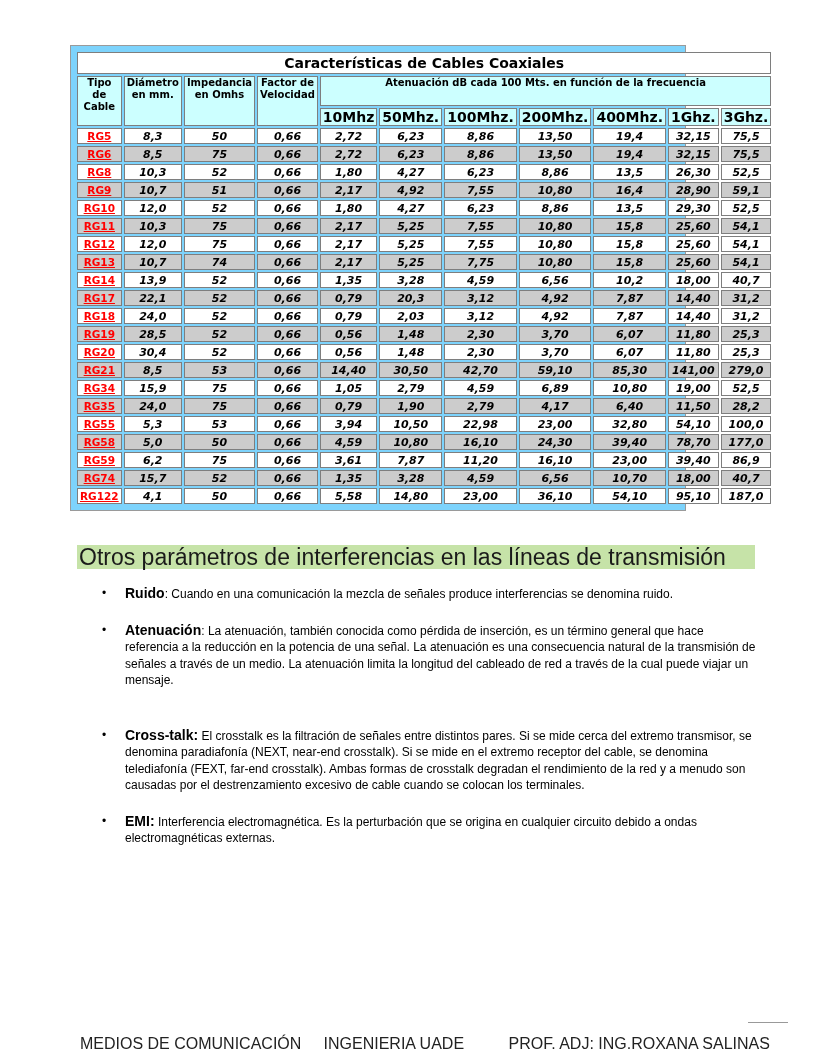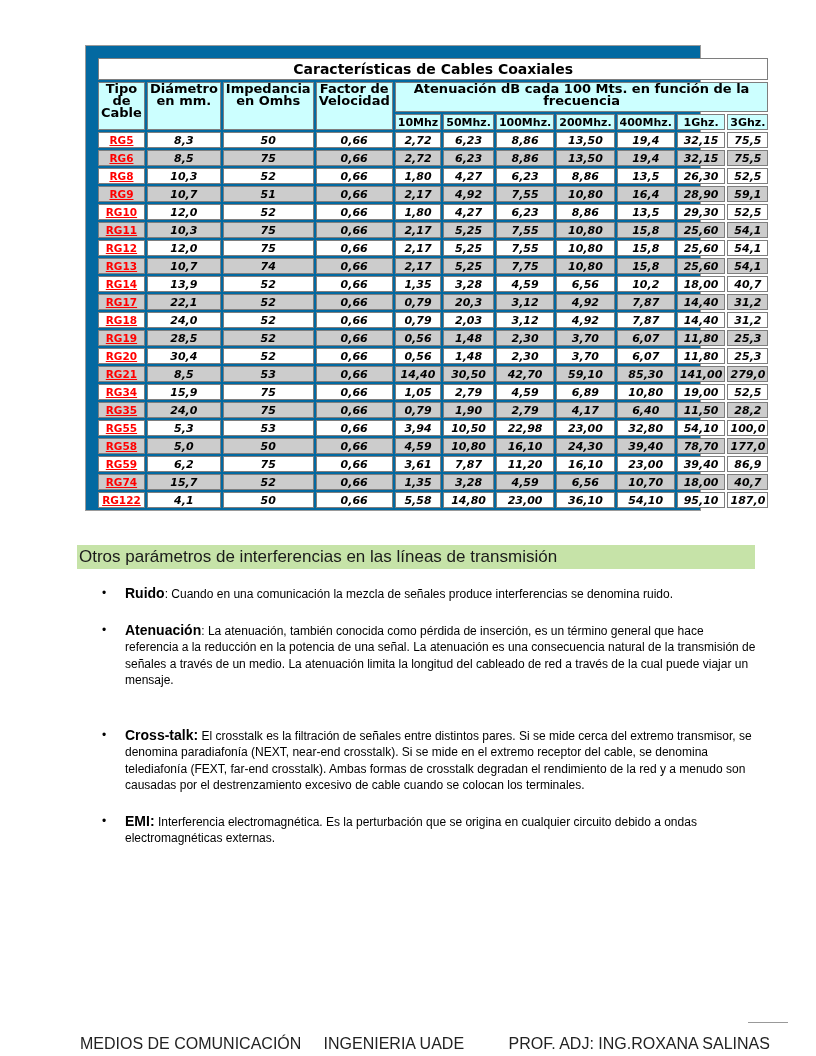--- a/index.html
+++ b/index.html
@@ -1,28 +1,28 @@
 <!DOCTYPE html>
 <html><head>
 <meta charset="utf-8">
 <style>
   html, body { margin:0; padding:0; background:#ffffff; }
   body { width:816px; height:1056px; position:relative; overflow:hidden; font-family:"Liberation Sans", sans-serif; color:#000; }
-  .table-wrap { position:absolute; left:85px; top:45px; width:616px; height:466px; background:#0369a1; border:1px solid #9a9a9a; box-sizing:border-box; padding:10px; }
+  .table-wrap { position:absolute; left:70px; top:45px; width:616px; height:466px; background:#7dd3fc; border:1px solid #9a9a9a; box-sizing:border-box; padding:4px; }
   table.coax { border-collapse:separate; border-spacing:2px; width:100%; font-family:"DejaVu Sans", sans-serif; font-size:10.5px; font-weight:bold; }
   table.coax td, table.coax th { border:1px solid #7e7e7e; padding:0 2px; text-align:center; white-space:nowrap; }
   .title-cell { background:#ffffff; font-size:14px; height:20px; }
-  .hdr { background:#ccffff; line-height:12px; vertical-align:top; font-size:13px; }
-  .hdr-freq { background:#ccffff; font-size:11px; height:14px; }
+  .hdr { background:#ccffff; line-height:12px; vertical-align:top; font-size:10px; }
+  .hdr-freq { background:#ccffff; font-size:14px; height:14px; }
   tr.row td { height:14px; font-style:italic; font-size:11px; }
   tr.row.light td { background:#ffffff; }
   tr.row.dark td { background:#cccccc; }
   tr.row td.cable { font-style:normal; color:#ff0000; text-decoration:underline; font-size:10.5px; }
   td.num { text-align:right; }
-  .section-heading { position:absolute; left:77px; top:545px; width:678px; height:24px; background:#c6e3a8; font-family:"Liberation Sans", sans-serif; font-size:17px; line-height:24px; padding-left:2px; box-sizing:border-box; color:#1a1a1a; }
+  .section-heading { position:absolute; left:77px; top:545px; width:678px; height:24px; background:#c6e3a8; font-family:"Liberation Sans", sans-serif; font-size:23px; line-height:24px; padding-left:2px; box-sizing:border-box; color:#1a1a1a; }
   ul.params { position:absolute; left:100px; top:585px; width:660px; margin:0; padding:0; list-style:none; font-family:"Liberation Sans", sans-serif; font-size:12px; line-height:16.5px; }
   ul.params li { position:relative; padding-left:25px; }
   ul.params li .bullet { position:absolute; left:2px; top:0; }
   ul.params li .term { font-weight:bold; font-size:14px; }
   .footer { position:absolute; left:80px; top:1035px; font-family:"Liberation Sans", sans-serif; font-size:16px; color:#222; white-space:pre; }
   .page-rule { position:absolute; left:748px; top:1022px; width:40px; border-top:1px solid #999; }
   .page-number { position:absolute; left:760px; top:1026px; font-size:12px; color:#0f172a; font-family:Liberation Serif, serif;margin-top:44px; }
 </style>
 </head>
 <body>

